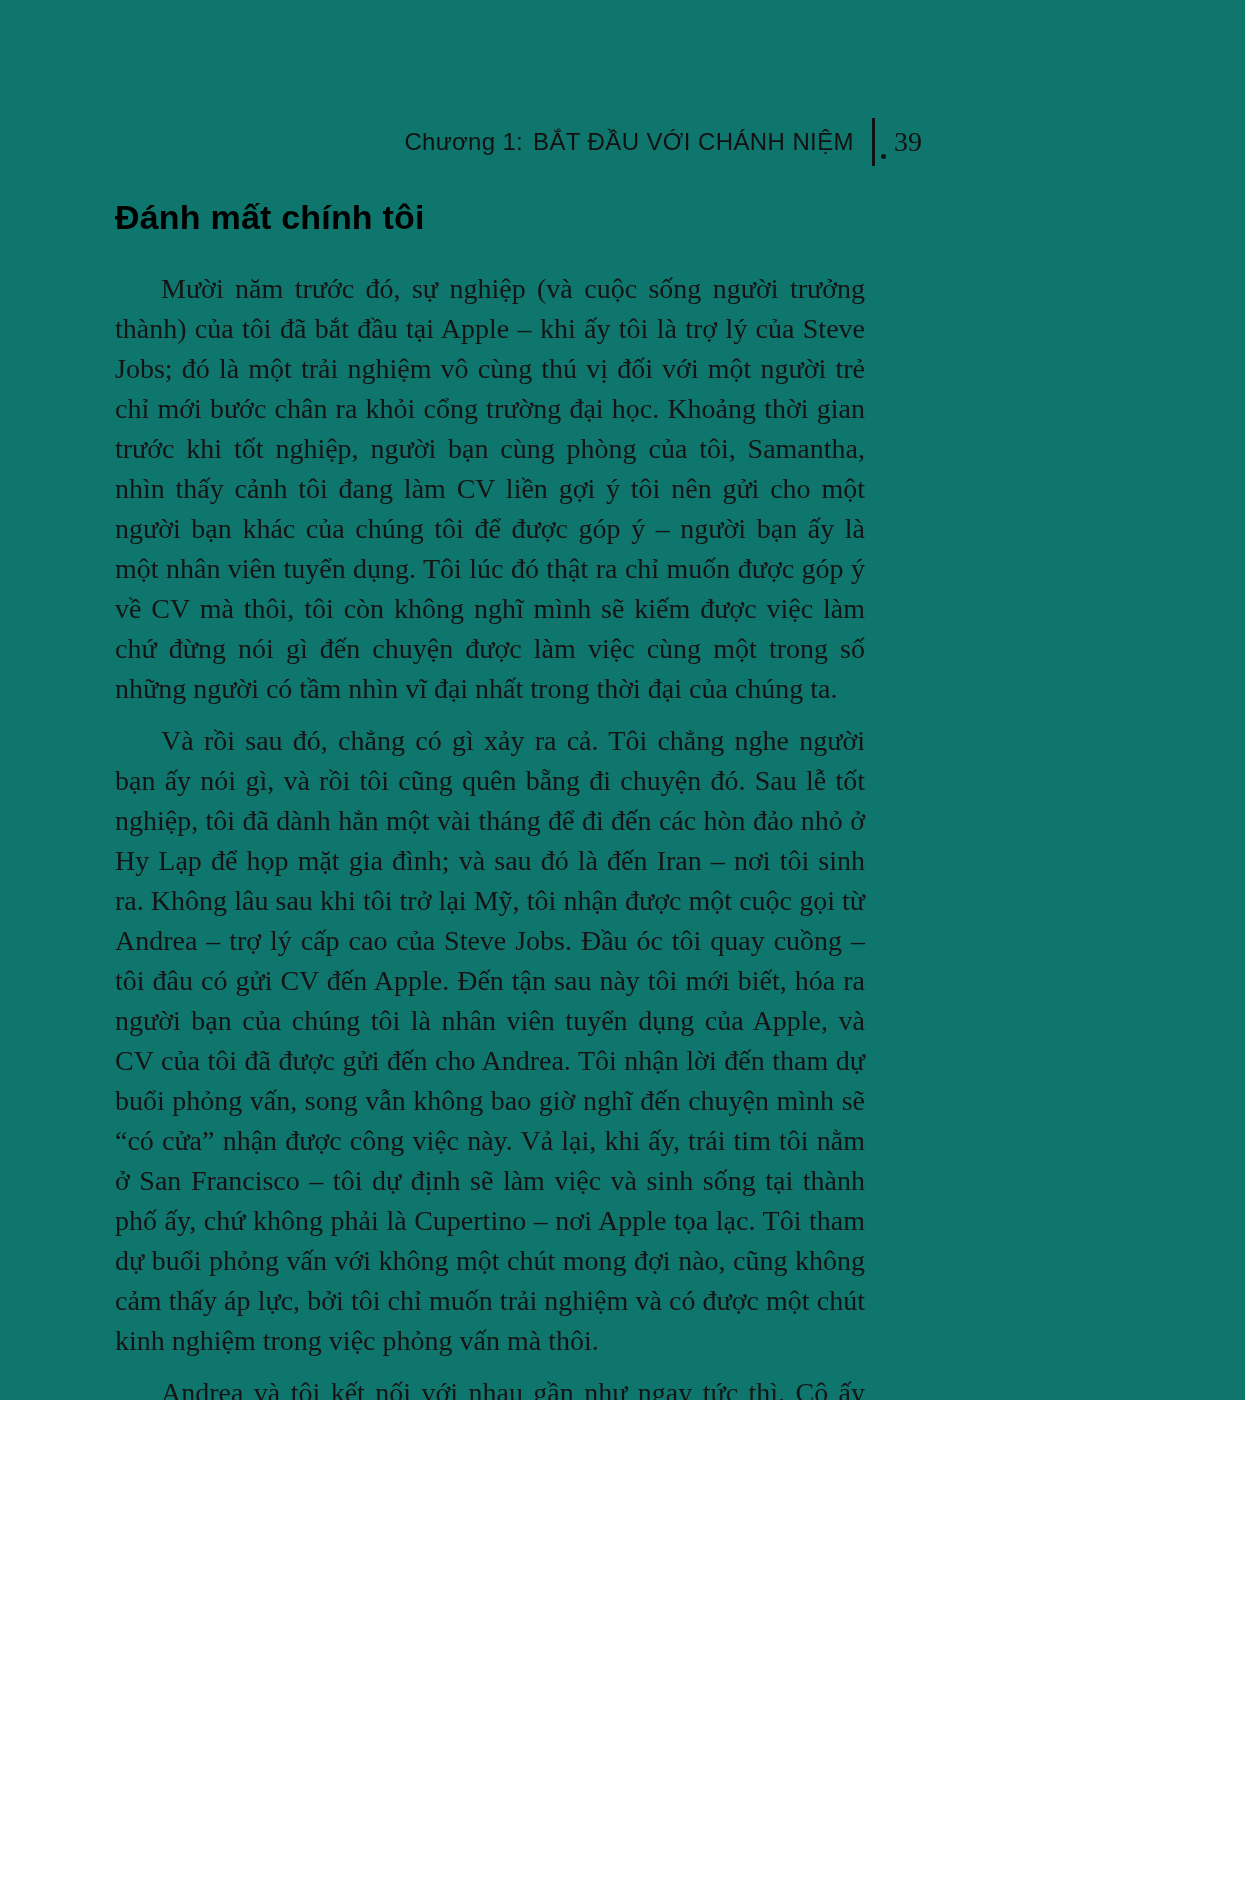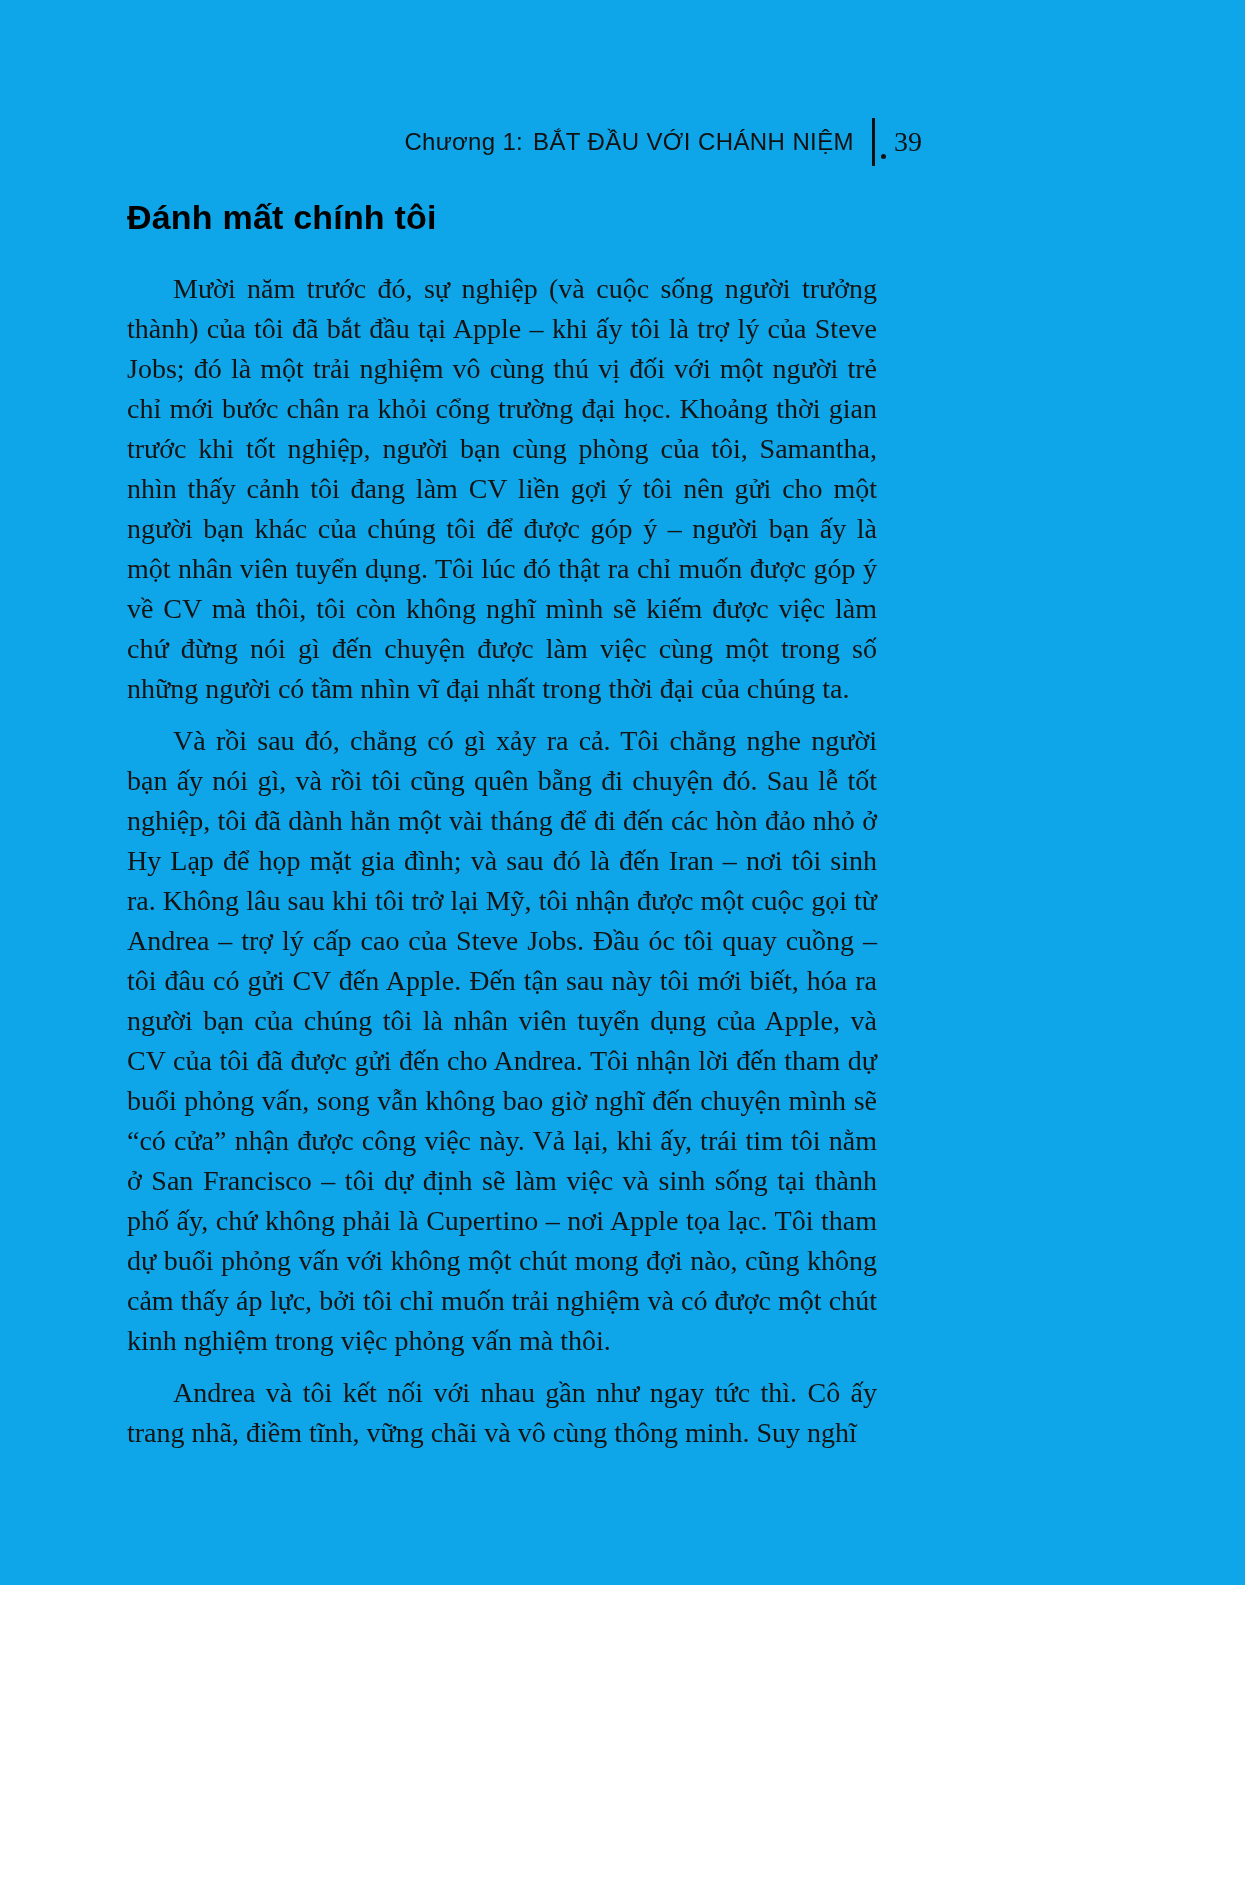--- a/index.html
+++ b/index.html
@@ -3,22 +3,22 @@
 <meta charset="utf-8">
 <style>
   html, body {
     margin: 0;
     padding: 0;
     background: #ffffff;
   }
   .page {
     position: relative;
     width: 1245px;
-    height: 1585px;
-    background: #0ea5e9;
+    height: 1400px;
+    background: #0f766e;
     overflow: hidden;
     color: #141414;
   }
   .running-header {
     position: absolute;
     top: 118px;
     right: 323px;
     display: flex;
     align-items: center;
     font-family: "Liberation Sans", sans-serif;
@@ -49,21 +49,21 @@
     background: #111111;
     margin: 0 8px 7px 0;
   }
   .page-number {
     font-family: "Liberation Serif", serif;
     font-size: 28px;
     color: #111111;
   }
   .content {
     position: absolute;
-    left: 127px;
+    left: 115px;
     top: 198px;
     width: 750px;
   }
   .section-title {
     font-family: "Liberation Sans", sans-serif;
     font-weight: 700;
     font-size: 34px;
     color: #000000;
     margin: 0 0 32px 0;
     letter-spacing: 0.2px;

